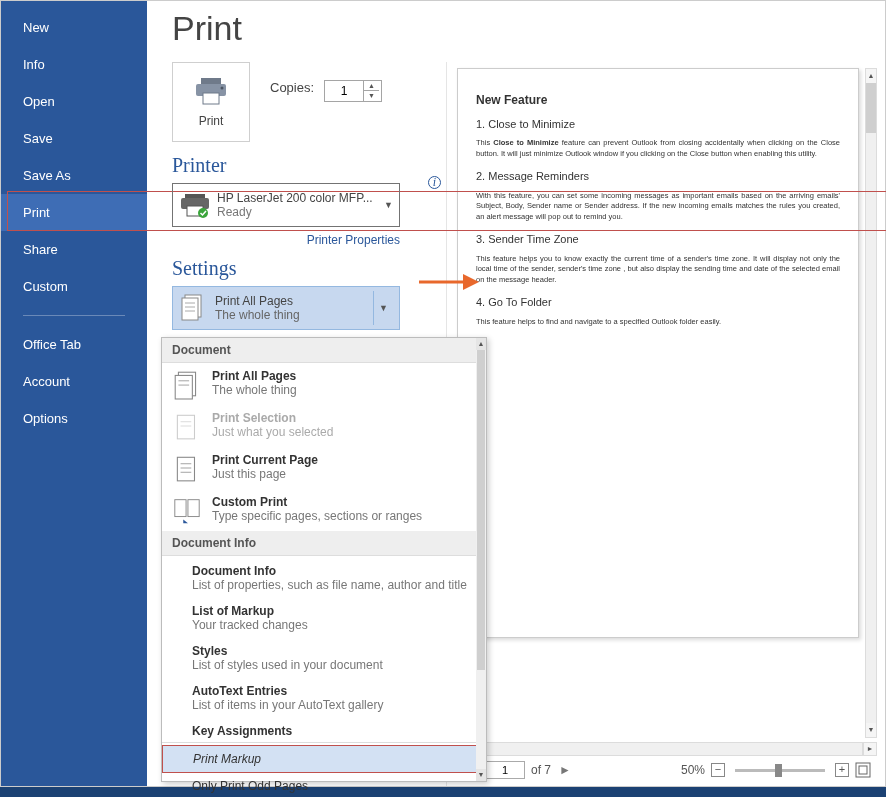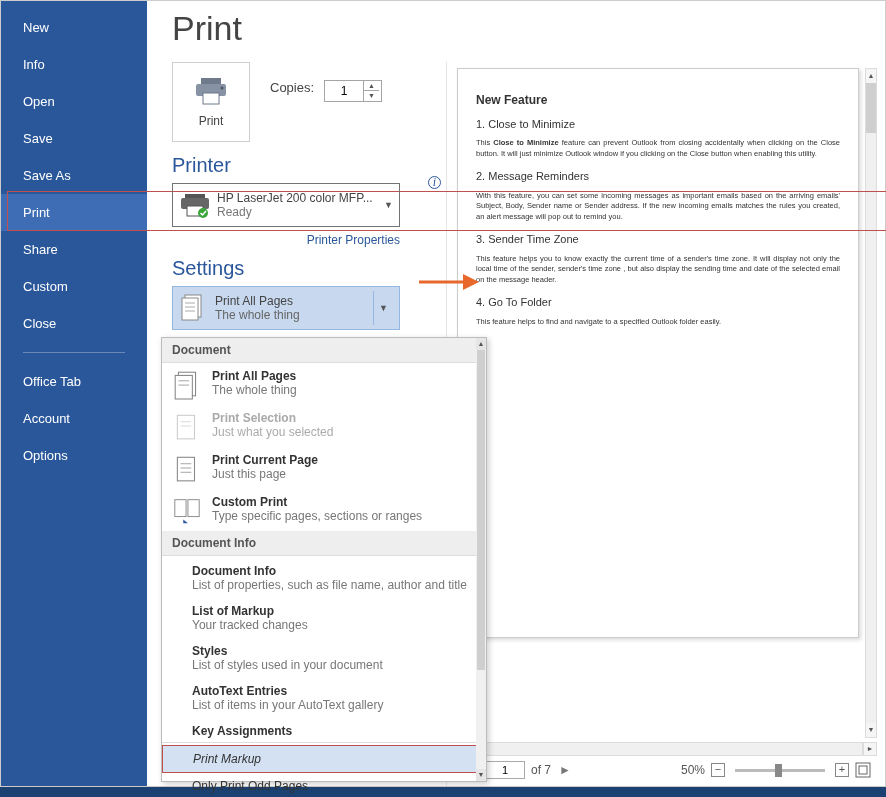--- a/index.html
+++ b/index.html
@@ -26,21 +26,21 @@
   .print-btn-box svg { width: 36px; height: 30px; }
   .print-btn-box span { font-size: 12px; color: #444; }
   .copies-row { display: flex; align-items: flex-start; gap: 10px; margin-top: 18px; }
   .copies-row label { font-size: 13px; color: #444; }
   .spinner { display: flex; align-items: center; border: 1px solid #a5a5a5; width: 58px; height: 22px; }
   .spinner input { border: none; width: 38px; text-align: center; font-size: 12px; outline: none; }
   .spinner .arrows { width: 16px; display: flex; flex-direction: column; border-left: 1px solid #a5a5a5; }
   .spinner .arrows div { height: 10px; font-size: 7px; text-align: center; line-height: 10px; cursor: pointer; color: #555; }
   .spinner .arrows div:first-child { border-bottom: 1px solid #a5a5a5; }
 
-  .section-title { font-size: 20px; color: #2a579a; font-weight: 400; margin: 10px 0 6px 0; }
+  .section-title { font-size: 20px; color: #2a579a; font-weight: 400; margin: 10px 0 6px 0; font-family: Liberation Serif, serif; }
   .info-icon { position: absolute; right: 4px; top: 114px; color: #2a579a; font-size: 12px; border: 1px solid #2a579a; border-radius: 50%; width: 13px; height: 13px; text-align: center; line-height: 11px; cursor: pointer; font-style: italic; font-family: Georgia, serif; }
 
   .printer-box { border: 1px solid #737373; width: 228px; height: 44px; display: flex; align-items: center; padding: 4px 6px; gap: 6px; cursor: pointer; }
   .printer-icon { width: 32px; height: 28px; position: relative; }
   .printer-text { flex: 1; font-size: 12px; color: #444; }
   .printer-text .pname { display: block; }
   .printer-text .pstatus { display: block; color: #777; }
   .dd-caret { font-size: 9px; color: #555; }
 
   .printer-props { text-align: right; width: 228px; font-size: 12px; color: #2a579a; margin-top: 6px; cursor: pointer; }
@@ -113,21 +113,20 @@
 
   <div class="sidebar">
     <div class="sidebar-item">New</div>
     <div class="sidebar-item">Info</div>
     <div class="sidebar-item">Open</div>
     <div class="sidebar-item">Save</div>
     <div class="sidebar-item">Save As</div>
     <div class="sidebar-item active">Print</div>
     <div class="sidebar-item">Share</div>
     <div class="sidebar-item">Custom</div>
-    <div class="sidebar-item">Close</div>
     <div class="sidebar-divider"></div>
     <div class="sidebar-item">Office Tab</div>
     <div class="sidebar-item">Account</div>
     <div class="sidebar-item">Options</div>
     <div class="active-outline"></div>
   </div>
 
   <div class="main">
     <div class="page-title">Print</div>
     <div class="content">

